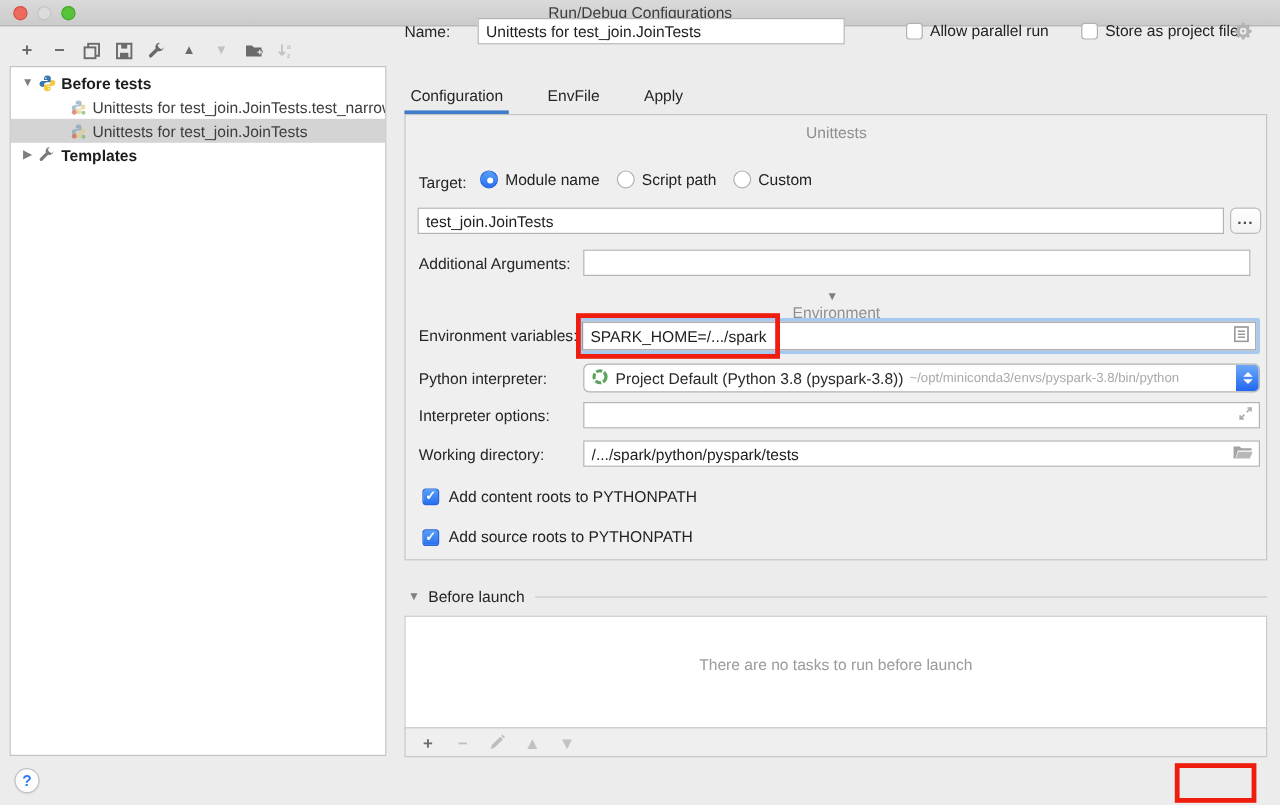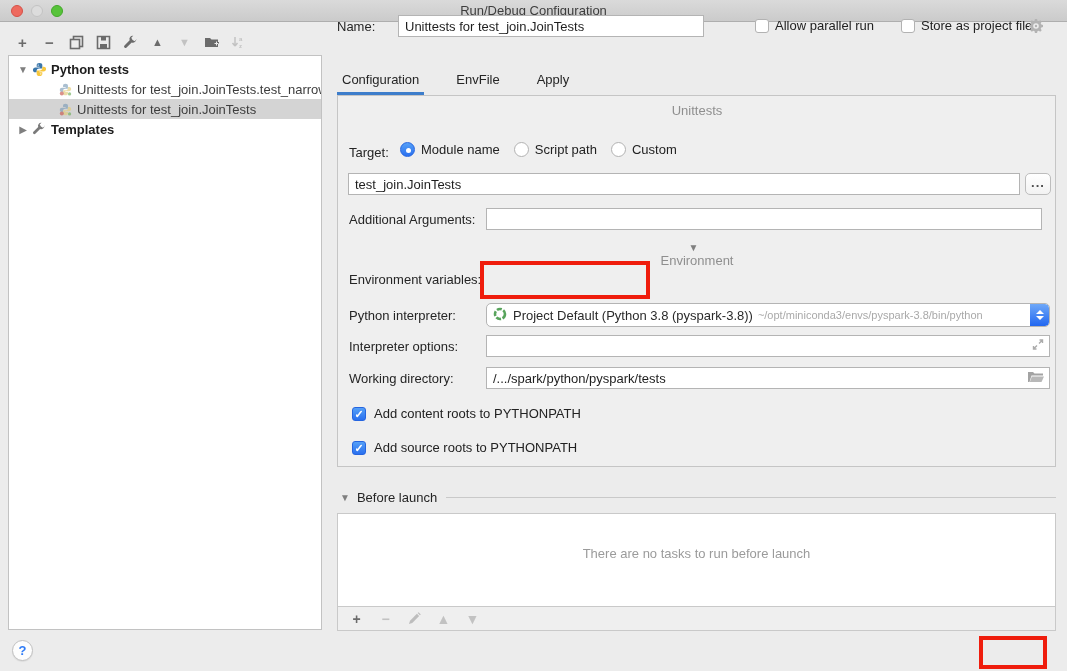--- a/index.html
+++ b/index.html
@@ -152,21 +152,21 @@
 </style>
 </head>
 <body>
 
 <div class="titlebar">
   <div class="traffic">
     <div class="light red"></div>
     <div class="light gray"></div>
     <div class="light green"></div>
   </div>
-  <div class="win-title">Run/Debug Configuration</div>
+  <div class="win-title">Run/Debug Configurations</div>
 </div>
 
 <div class="left-toolbar">
   <div class="tbtn">+</div>
   <div class="tbtn">−</div>
   <div class="tbtn">
     <svg width="15" height="15" viewBox="0 0 15 15">
         <rect x="4.5" y="1.5" width="9" height="10" fill="none" stroke="#6b6b6b" stroke-width="1.6"></rect>
         <rect x="1.5" y="4.5" width="9" height="9" fill="#ececec" stroke="#6b6b6b" stroke-width="1.6"></rect>
       </svg>
@@ -203,21 +203,21 @@
 
 <div class="tree-panel">
   <div class="tree-row indent0">
     <span class="tw">▼</span>
     <span class="ticon">
       <svg width="15" height="15" viewBox="0 0 16 16">
           <path fill="#3a76aa" d="M8 1C6 1 5 1.9 5 3.2V5h3.2v.8H3.6C2.1 5.8 1 6.8 1 8.5S2.1 11 3.6 11H5V9.3C5 7.9 6.2 7 7.6 7H11V3.2C11 1.9 10 1 8 1zM6.6 2.6a.7.7 0 1 1 0 1.4.7.7 0 0 1 0-1.4z"></path>
           <path fill="#f7c73c" d="M8 15c2 0 3-.9 3-2.2V11H7.8v-.8h4.6c1.5 0 2.6-1 2.6-2.7S13.9 5 12.4 5H11v1.7C11 8.1 9.8 9 8.4 9H5v3.8C5 14.1 6 15 8 15zm1.4-1.6a.7.7 0 1 1 0-1.4.7.7 0 0 1 0 1.4z"></path>
         </svg>
     </span>
-    <span class="tlabel-bold">Python tests</span>
+    <span class="tlabel-bold">Before tests</span>
   </div>
   <div class="tree-row indent1">
     <span class="ticon" style="opacity:.65">
       <svg width="13" height="13" viewBox="0 0 16 16">
           <path fill="#7d9db8" d="M8 1C6 1 5 1.9 5 3.2V5h3.2v.8H3.6C2.1 5.8 1 6.8 1 8.5S2.1 11 3.6 11H5V9.3C5 7.9 6.2 7 7.6 7H11V3.2C11 1.9 10 1 8 1z"></path>
           <path fill="#e3cb7a" d="M8 15c2 0 3-.9 3-2.2V11H7.8v-.8h4.6c1.5 0 2.6-1 2.6-2.7S13.9 5 12.4 5H11v1.7C11 8.1 9.8 9 8.4 9H5v3.8C5 14.1 6 15 8 15z"></path>
           <circle cx="3.5" cy="13" r="2.5" fill="#c8574d"></circle>
           <circle cx="13" cy="13.5" r="2" fill="#6fb05c"></circle>
         </svg>
     </span>
@@ -298,20 +298,29 @@
   <span class="row-lbl" style="top:116px">Additional Arguments:</span>
   <input class="txt args-field" value="" style="">
 
   <div class="sec-head" style="left:11px; top:146px; right:10px;">
     <span class="sec-arrow">▼</span>
     <span>Environment</span>
     <span class="sec-line"></span>
   </div>
 
   <span class="row-lbl" style="top:176px">Environment variables:</span>
+  <div class="env-wrap">
+    <input class="txt" style="padding-right: 24px;" value="SPARK_HOME=/.../spark">
+    <span class="icon-right">
+      <svg width="13" height="14" viewBox="0 0 13 14">
+          <rect x="1" y="1" width="11" height="12" fill="#fff" stroke="#9a9a9a" stroke-width="1.4"></rect>
+          <path d="M3.5 4.5h6M3.5 7h6M3.5 9.5h6" stroke="#9a9a9a" stroke-width="1.2"></path>
+        </svg>
+    </span>
+  </div>
   <div class="red-box env"></div>
 
   <span class="row-lbl" style="top:212px">Python interpreter:</span>
   <div class="combo">
     <span>
       <svg width="14" height="14" viewBox="0 0 14 14">
           <circle cx="7" cy="7" r="5" fill="none" stroke="#58a45c" stroke-width="2.6" stroke-dasharray="5 1.6"></circle>
         </svg>
     </span>
     <span class="combo-main">Project Default (Python 3.8 (pyspark-3.8))</span>

